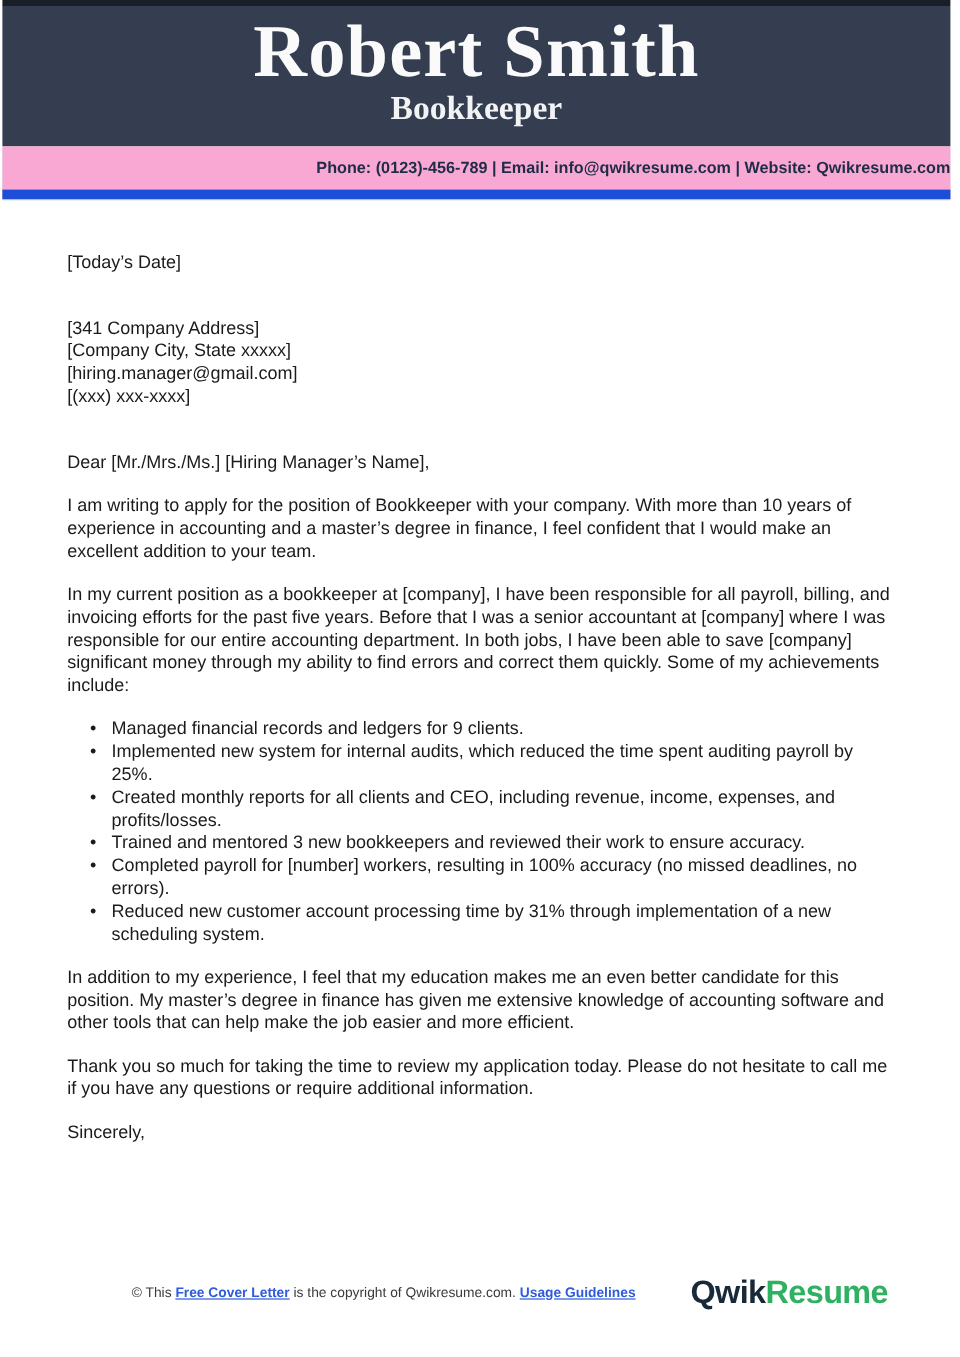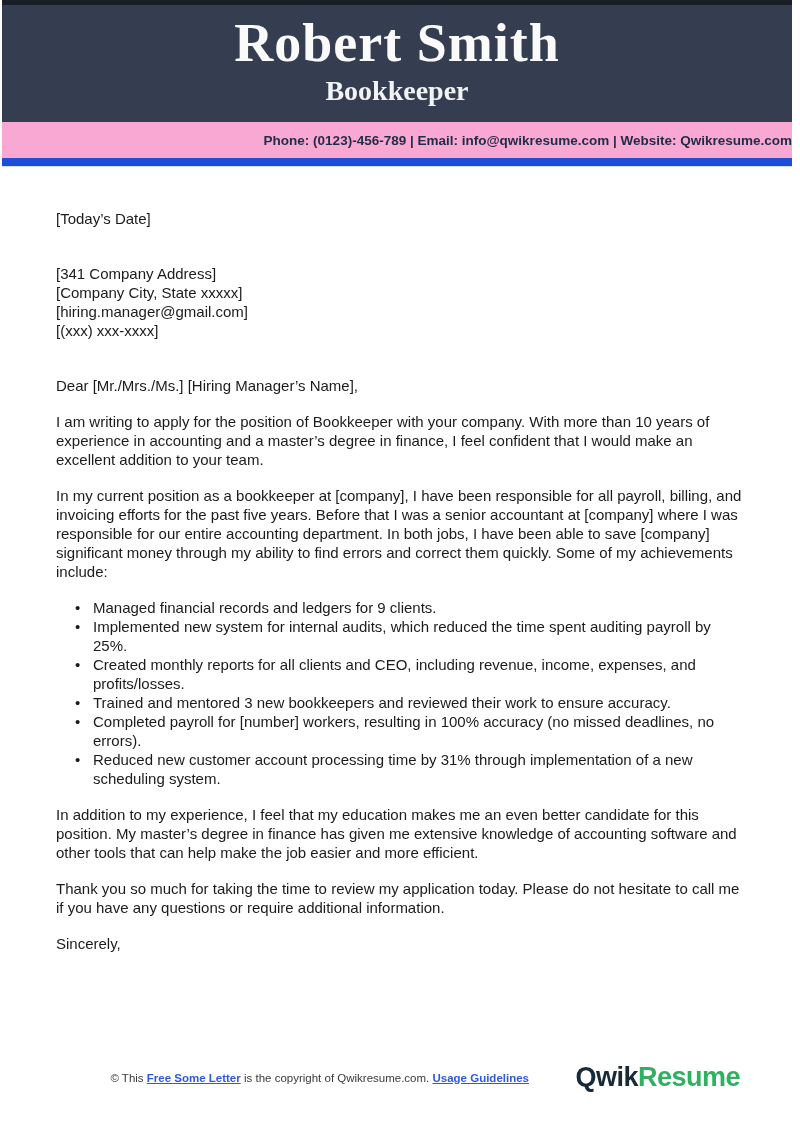--- a/index.html
+++ b/index.html
@@ -19,21 +19,21 @@
   .banner { margin: 0 8px 0 2px; }
   .banner-topstrip { height: 5px; background: #1a1e26; }
   .banner-main {
     background: #343e50;
     text-align: center;
     padding: 12px 0 14px 0;
   }
   .person-name {
     font-family: "Liberation Serif", serif;
     font-weight: 700;
-    font-size: 54px;
+    font-size: 62px;
     line-height: 52px;
     color: #fafafa;
     letter-spacing: 1px;
   }
   .person-title {
     font-family: "Liberation Serif", serif;
     font-weight: 700;
     font-size: 28px;
     line-height: 34px;
     color: #f2f3f5;
@@ -153,20 +153,20 @@
     </ul>
 
     <p class="body-par">In addition to my experience, I feel that my education makes me an even better candidate for this position. My master’s degree in finance has given me extensive knowledge of accounting software and other tools that can help make the job easier and more efficient.</p>
     <p class="body-par">Thank you so much for taking the time to review my application today. Please do not hesitate to call me if you have any questions or require additional information.</p>
 
     <p class="signoff">Sincerely,</p>
   </div>
 
   <div class="footer">
     <div class="footer-text">
-      <span>© This </span><a>Free Some Letter</a><span> is the copyright of Qwikresume.com. </span><a>Usage Guidelines</a>
+      <span>© This </span><a>Free Cover Letter</a><span> is the copyright of Qwikresume.com. </span><a>Usage Guidelines</a>
     </div>
     <div class="logo">
       <span class="logo-qwik">Qwik</span><span class="logo-resume">Resume</span>
     </div>
   </div>
 
 </div>
 
 </body></html>

